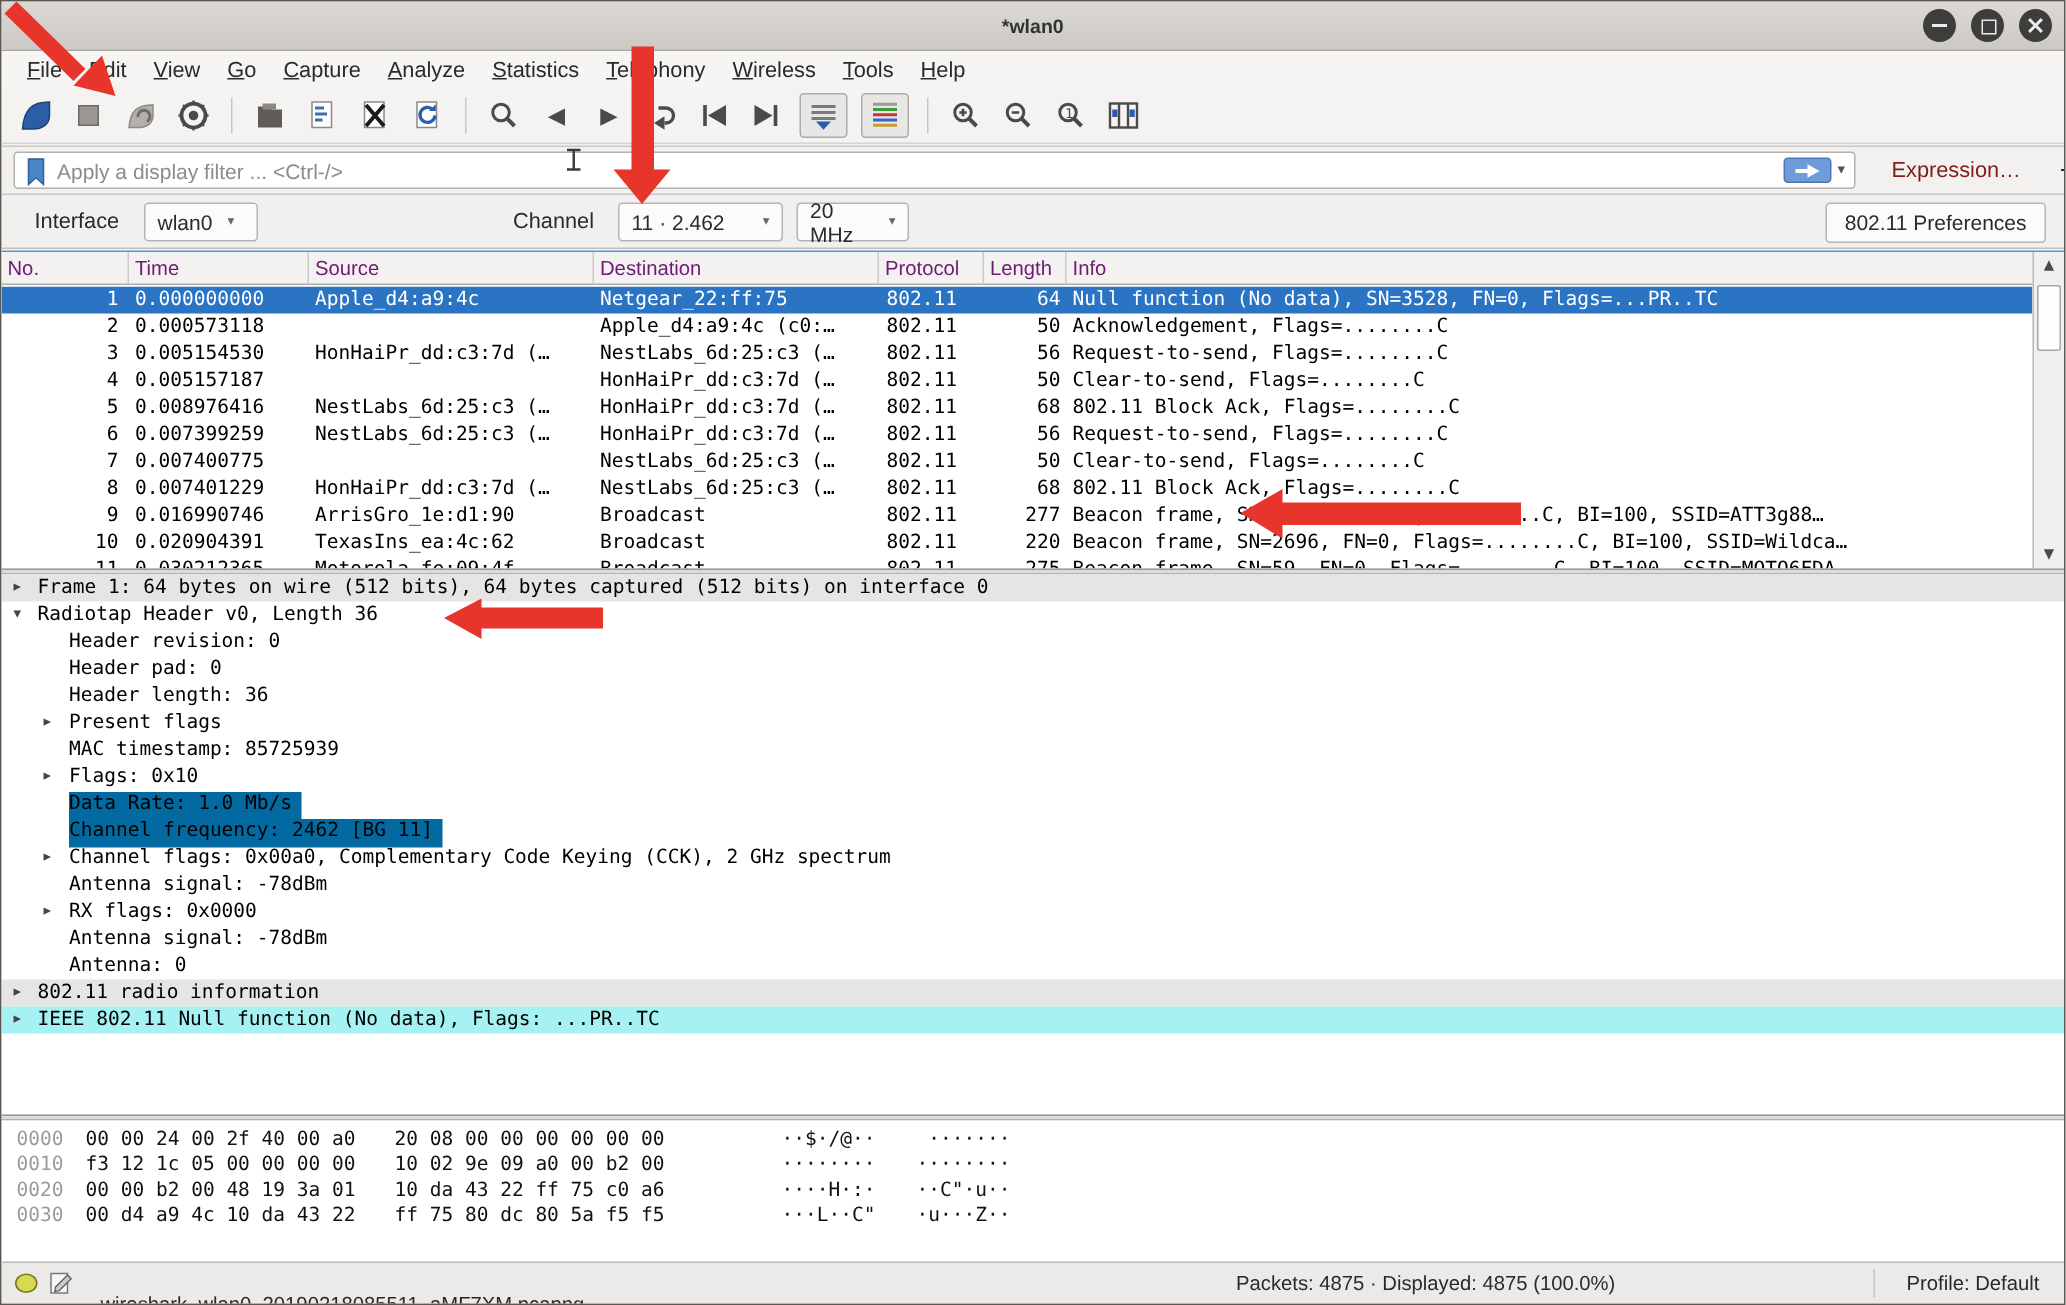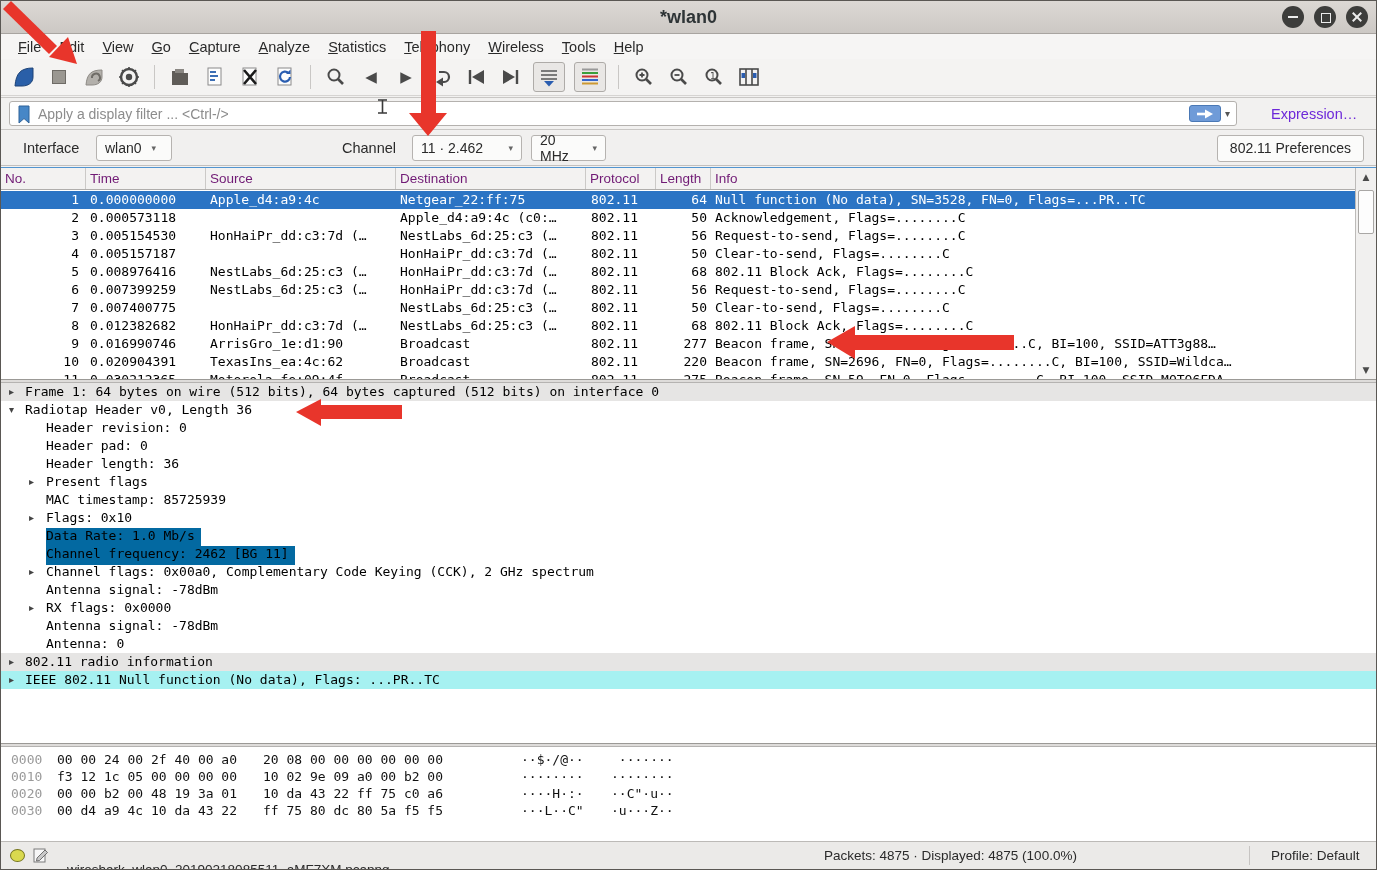--- a/index.html
+++ b/index.html
@@ -4,21 +4,21 @@
 <style>
   * { margin:0; padding:0; box-sizing:border-box; }
   body { background:#888; font-family:"Liberation Sans", sans-serif; }
   .app { position:relative; width:1377px; height:870px; background:#f2f1f0;
          border:1px solid #5a5753; overflow:hidden; }
 
   
   .titlebar { position:absolute; left:0; top:0; width:100%; height:33px;
     background:linear-gradient(#dcd8d4,#ccc8c4); border-bottom:1px solid #a8a4a0;
     display:flex; align-items:center; justify-content:center; }
-  .titlebar .title { font-weight:bold; font-size:18px; color:#2e3436; }
+  .titlebar .title { font-weight:bold; font-size:13px; color:#2e3436; }
   .winbtns { position:absolute; right:8px; top:5px; display:flex; gap:10px; }
   .winbtn { width:22px; height:22px; border-radius:50%; background:#3d3d3b;
     position:relative; cursor:default; }
   .winbtn.min::after { content:""; position:absolute; left:6px; top:10px; width:10px; height:2px; background:#ececec; }
   .winbtn.max::after { content:""; position:absolute; left:7px; top:7px; width:8px; height:8px; border:1.5px solid #ececec; }
   .winbtn.close::before, .winbtn.close::after { content:""; position:absolute; left:5px; top:10px; width:12px; height:2px; background:#ececec; }
   .winbtn.close::before { transform:rotate(45deg); }
   .winbtn.close::after { transform:rotate(-45deg); }
 
   
@@ -44,21 +44,21 @@
     display:flex; align-items:center; padding:0 8px; }
   .filter-input-wrap { position:relative; flex:0 0 1228px; height:25px;
     background:#fff; border:1px solid #b4b1ae; border-radius:3px;
     display:flex; align-items:center; padding-left:28px; }
   .filter-input { border:none; outline:none; flex:1; font-size:14px; color:#333; background:transparent; }
   .filter-input::placeholder { color:#8c8c8c; }
   .bookmark { position:absolute; left:6px; top:3px; }
   .apply-btn { width:32px; height:17px; background:#6f9bd8; border:1px solid #4a78b5;
     border-radius:3px; margin-right:4px; display:flex; align-items:center; justify-content:center; }
   .caret { font-size:10px; color:#555; margin-right:6px; font-family:"DejaVu Sans", sans-serif; }
-  .expr { font-size:14.5px; color:#6d28d9; margin-left:22px; }
+  .expr { font-size:14.5px; color:#7f1d1d; margin-left:12px; }
   .vsep { width:1px; height:20px; background:#c9c7c5; margin-left:12px; }
   .plus { font-size:18px; color:#2a2a2a; margin-left:14px; margin-right:4px; }
 
   
   .wifibar { position:absolute; left:0; top:130px; width:100%; height:35px;
     background:#f1f0ef; border-bottom:1px solid #c2c0be;
     display:flex; align-items:center; font-size:14.5px; color:#2a2a2a; }
   .dropdown { height:26px; border:1px solid #b6b3b0; border-radius:3px; background:#fbfbfa;
     display:inline-flex; align-items:center; padding:0 8px; gap:10px; font-size:14px; }
   .dd-caret { font-size:9px; color:#666; font-family:"DejaVu Sans", sans-serif; }
@@ -398,21 +398,21 @@
           <span class="c-no">7</span>
           <span class="c-ti">0.007400775</span>
           <span class="c-src"></span>
           <span class="c-dst">NestLabs_6d:25:c3 (…</span>
           <span class="c-pro">802.11</span>
           <span class="c-len">50</span>
           <span class="c-inf">Clear-to-send, Flags=........C</span>
         </div>
         <div class="prow">
           <span class="c-no">8</span>
-          <span class="c-ti">0.012382682</span>
+          <span class="c-ti">0.007401229</span>
           <span class="c-src">HonHaiPr_dd:c3:7d (…</span>
           <span class="c-dst">NestLabs_6d:25:c3 (…</span>
           <span class="c-pro">802.11</span>
           <span class="c-len">68</span>
           <span class="c-inf">802.11 Block Ack, Flags=........C</span>
         </div>
         <div class="prow">
           <span class="c-no">9</span>
           <span class="c-ti">0.016990746</span>
           <span class="c-src">ArrisGro_1e:d1:90</span>

